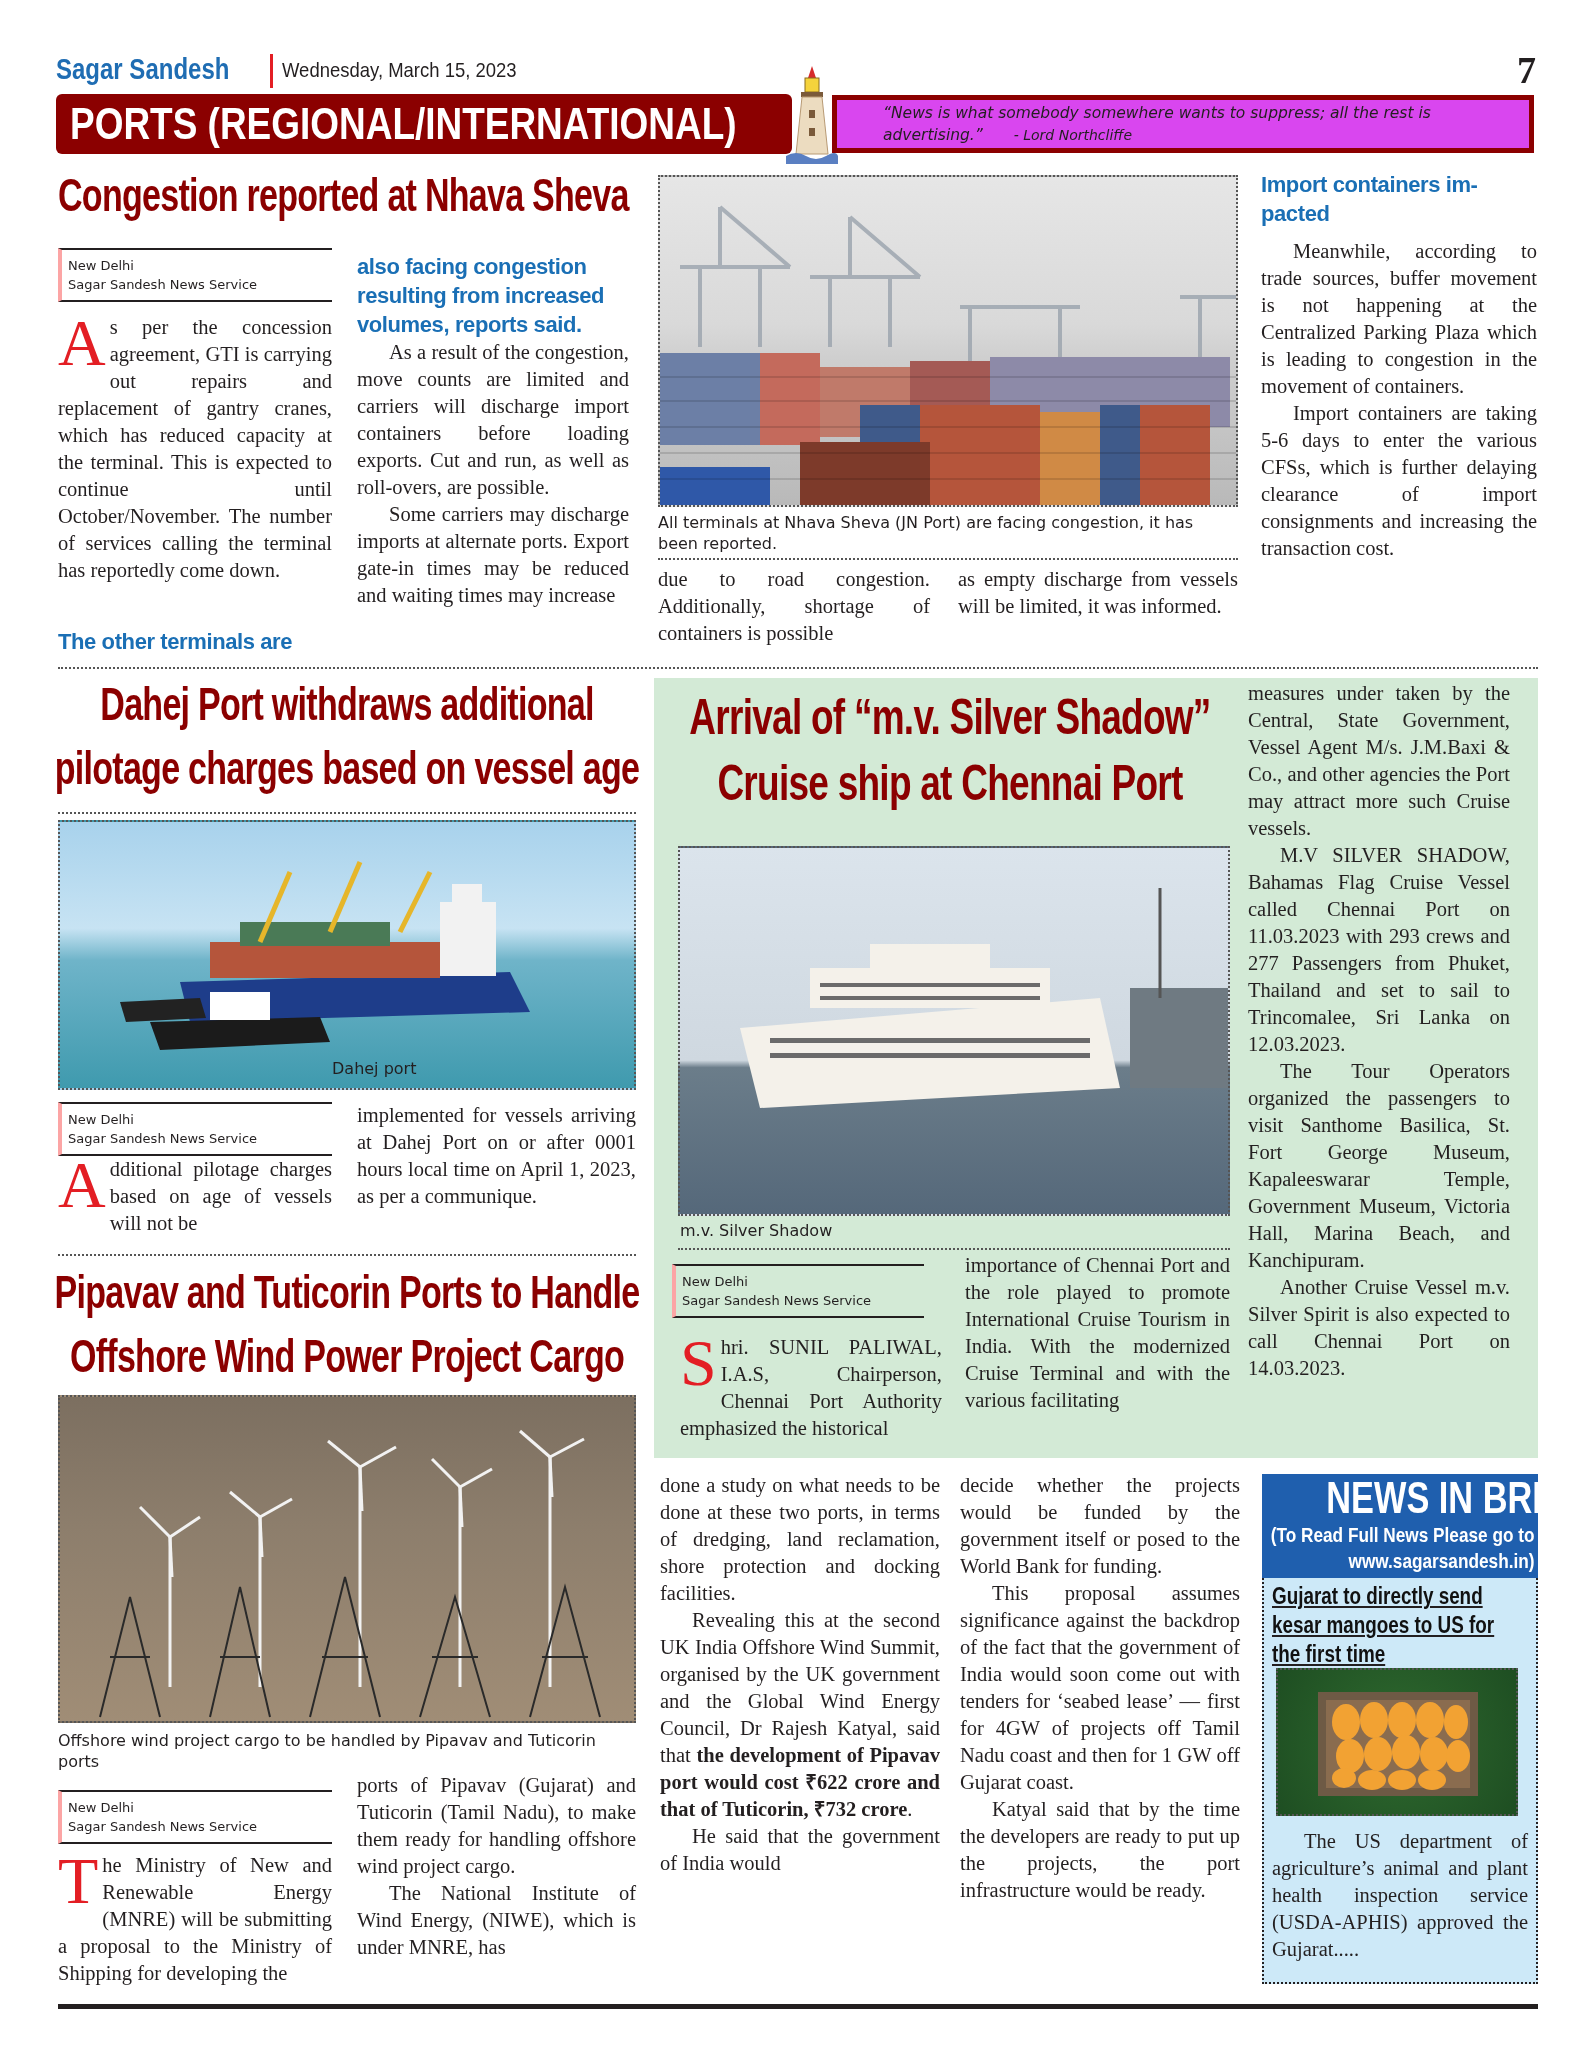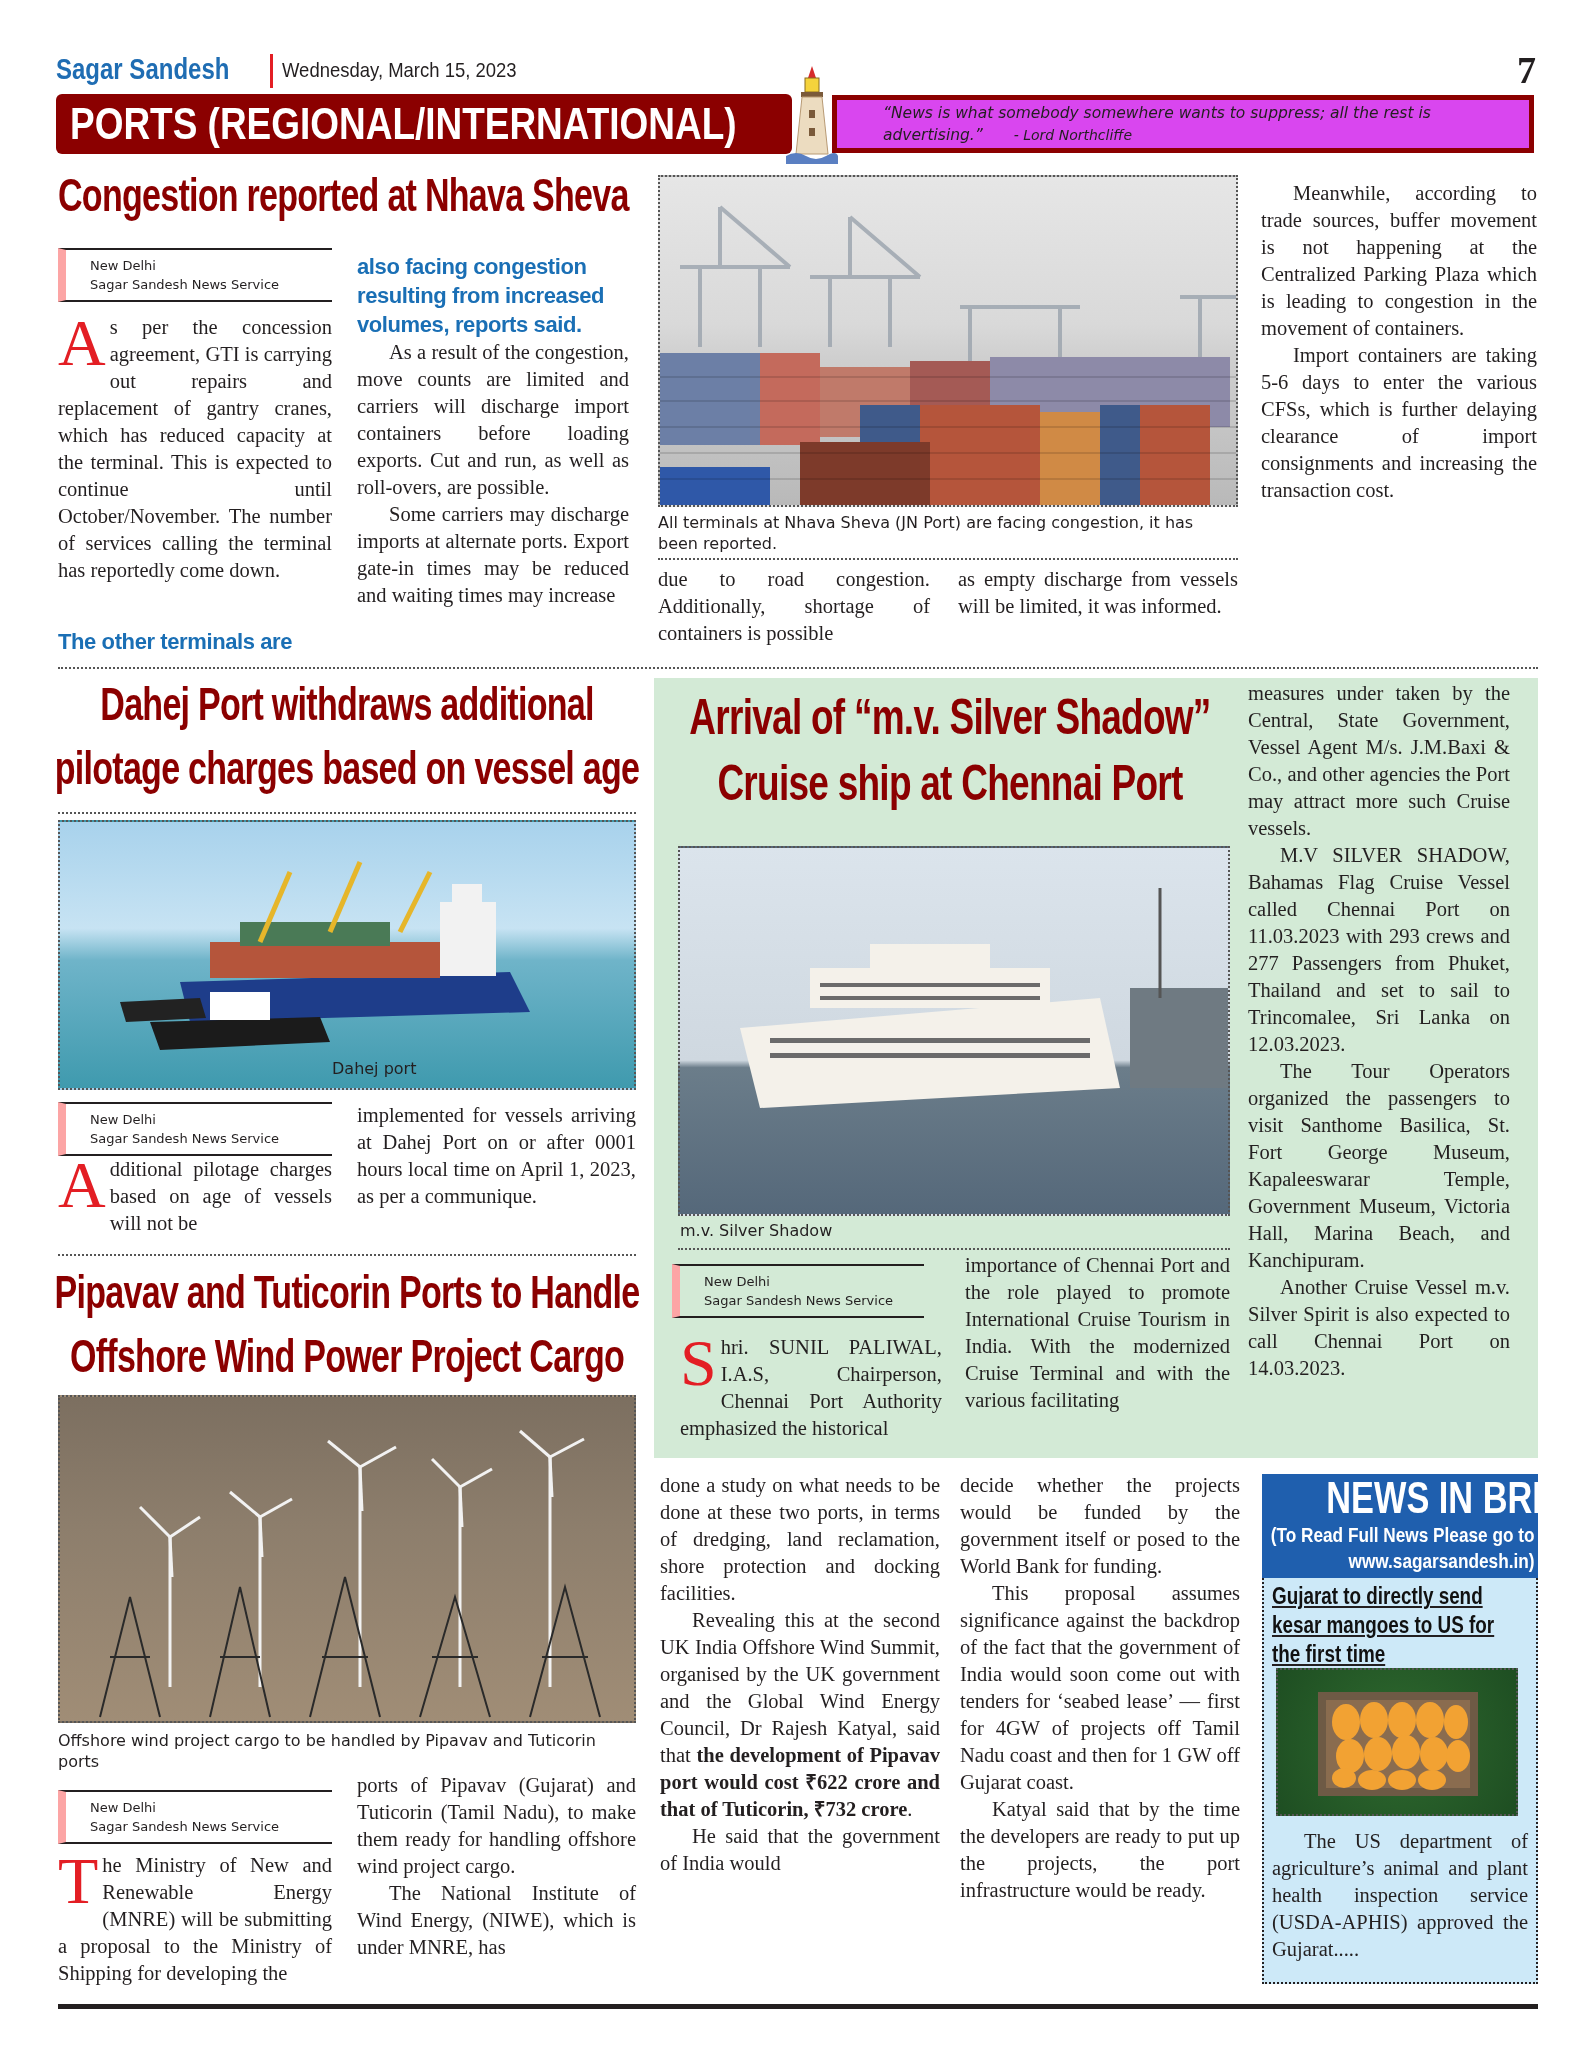--- a/index.html
+++ b/index.html
@@ -5,21 +5,21 @@
 *{box-sizing:border-box;margin:0;padding:0}
 html,body{width:1595px;height:2067px;background:#fff;overflow:hidden}
 body{position:relative;font-family:"Liberation Serif",serif;color:#231f20}
 .abs{position:absolute}
 .body-text{font-family:"Liberation Serif",serif;font-size:20.5px;line-height:27px;text-align:justify;color:#231f20}
 .body-text p{text-indent:32px}
 .body-text p.noind{text-indent:0}
 .cond{font-family:"Liberation Sans",sans-serif;font-weight:bold;transform-origin:left top;white-space:nowrap}
 .headline{font-family:"Liberation Sans",sans-serif;font-weight:bold;color:#8b0000;letter-spacing:-1px}
 .sub-blue{font-family:"Liberation Sans",sans-serif;font-weight:bold;color:#1a6fb5;font-size:22px;line-height:29px;letter-spacing:-0.4px}
-.byline{border-top:2px solid #231f20;border-bottom:2px solid #231f20;border-left:8px solid #fca5a5;padding:6px 0 6px 24px;font-family:"DejaVu Sans",sans-serif;font-size:13px;line-height:19px;color:#231f20}
+.byline{border-top:2px solid #231f20;border-bottom:2px solid #231f20;border-left:4px solid #fca5a5;padding:6px 0 6px 6px;font-family:"DejaVu Sans",sans-serif;font-size:13px;line-height:19px;color:#231f20}
 .caption{font-family:"DejaVu Sans",sans-serif;font-weight:normal;font-size:16px;line-height:21px;color:#231f20}
 .dot-h{border-top:2px dotted #555}
 .photo{border:2px dotted #555;overflow:hidden}
 .dropcap{float:left;color:#e31e24;font-size:66px;line-height:54px;margin:2px 4px 0 0;font-family:"Liberation Serif",serif}
 .drop-t{float:left;color:#e31e24;font-size:66px;line-height:54px;margin:2px 4px 0 0;font-family:"Liberation Serif",serif}
 </style>
 </head>
 <body>
 
 <div class="abs" style="left:56px;top:48px;width:1480px;height:40px;">
@@ -110,20 +110,21 @@
 <div class="abs dot-h" style="left:658px;top:558px;width:580px;"></div>
 
 <div class="abs body-text" style="left:658px;top:566px;width:272px;">
   <p class="noind">due to road congestion. Additionally, shortage of containers is possible</p>
 </div>
 <div class="abs body-text" style="left:958px;top:566px;width:280px;">
   <p class="noind">as empty discharge from vessels will be limited, it was informed.</p>
 </div>
 
 <div class="abs" style="left:1261px;top:170px;width:276px;">
+  <div class="sub-blue" style="width:240px;">Import containers im-pacted</div>
   <div class="body-text" style="margin-top:10px;">
     <p>Meanwhile, according to trade sources, buffer movement is not happening at the Centralized Parking Plaza which is leading to congestion in the movement of containers.</p>
     <p>Import containers are taking 5-6 days to enter the various CFSs, which is further delaying clearance of import consignments and increasing the transaction cost.</p>
   </div>
 </div>
 
 <div class="abs dot-h" style="left:58px;top:667px;width:1480px;"></div>
 
 <div class="abs headline" style="left:58px;top:672px;width:578px;text-align:center;">
   <div style="font-size:46px;line-height:64px;transform:scaleX(0.74);transform-origin:center top;white-space:nowrap;margin:0 -200px;">Dahej Port withdraws additional</div>

